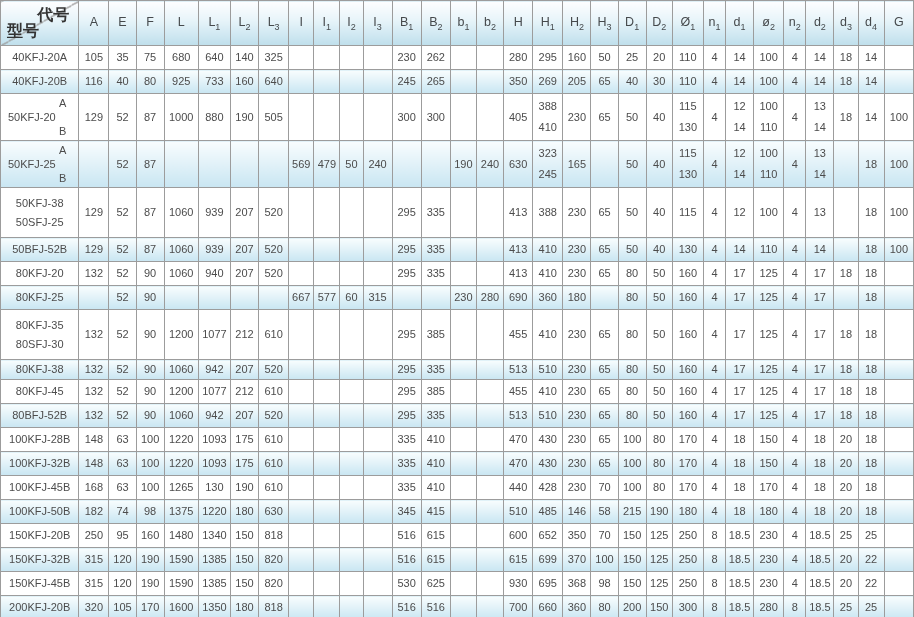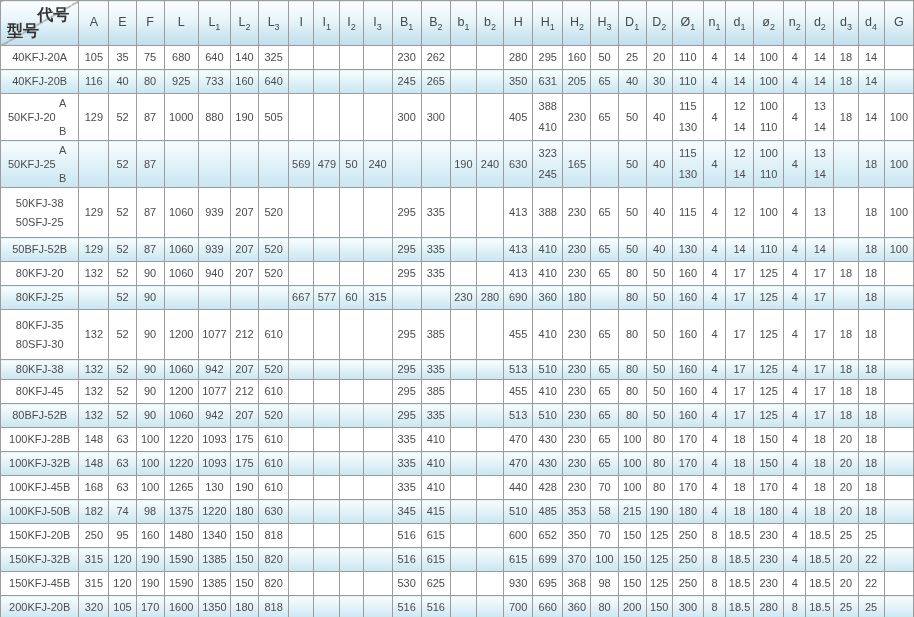--- a/index.html
+++ b/index.html
@@ -164,21 +164,21 @@
         <td>640</td>
         <td></td>
         <td></td>
         <td></td>
         <td></td>
         <td>245</td>
         <td>265</td>
         <td></td>
         <td></td>
         <td>350</td>
-        <td>631</td>
+        <td>269</td>
         <td>205</td>
         <td>65</td>
         <td>40</td>
         <td>30</td>
         <td>110</td>
         <td>4</td>
         <td>14</td>
         <td>100</td>
         <td>4</td>
         <td>14</td>
@@ -691,21 +691,21 @@
         <td></td>
         <td></td>
         <td></td>
         <td></td>
         <td>345</td>
         <td>415</td>
         <td></td>
         <td></td>
         <td>510</td>
         <td>485</td>
-        <td>353</td>
+        <td>146</td>
         <td>58</td>
         <td>215</td>
         <td>190</td>
         <td>180</td>
         <td>4</td>
         <td>18</td>
         <td>180</td>
         <td>4</td>
         <td>18</td>
         <td>20</td>

